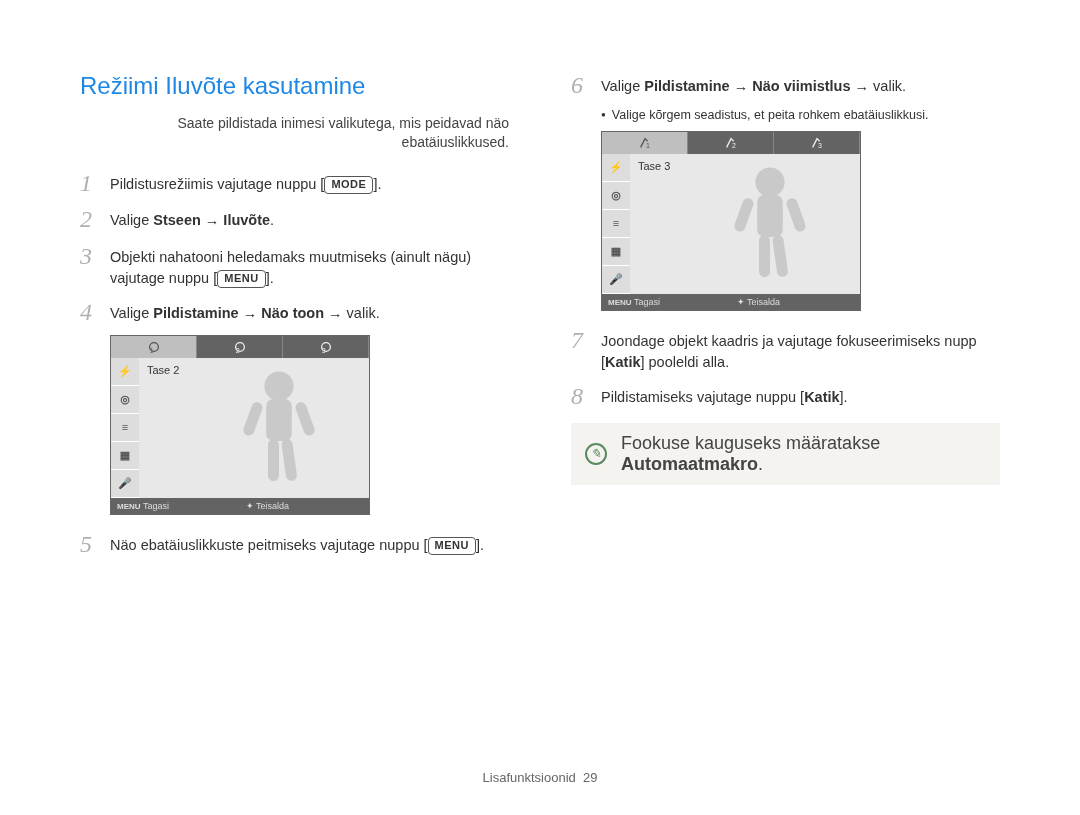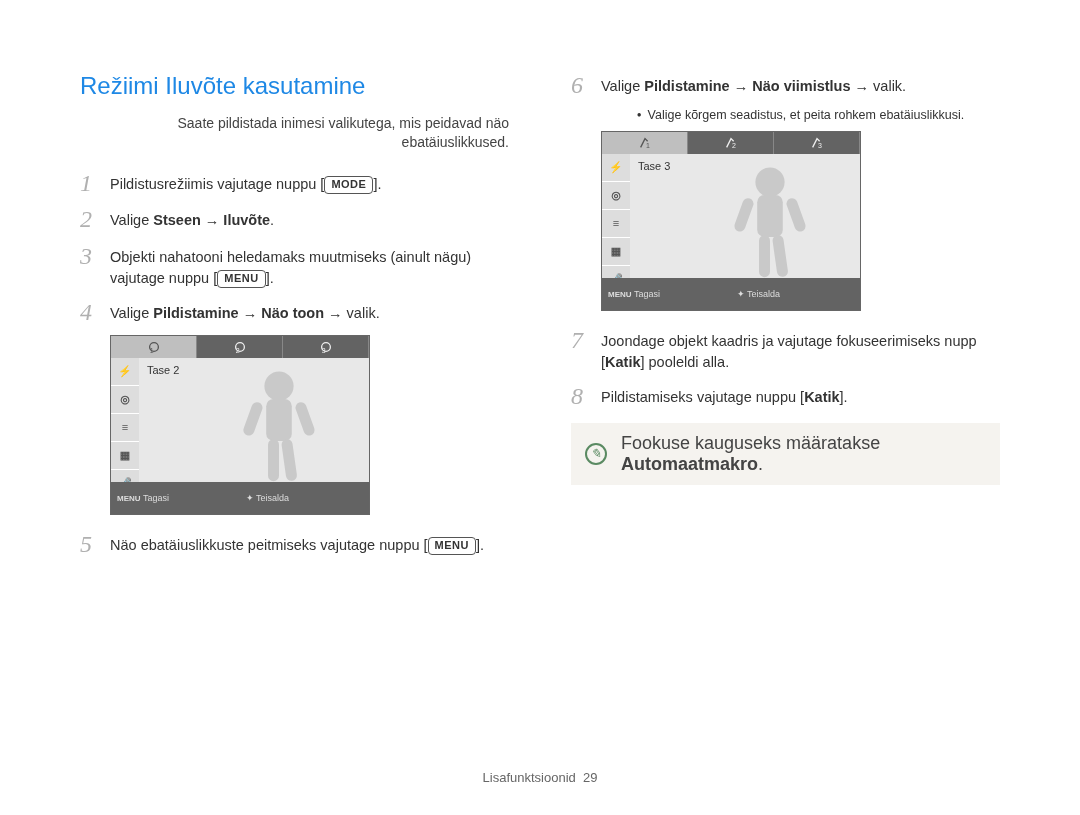--- a/index.html
+++ b/index.html
@@ -70,21 +70,20 @@
     font-size: 11px;
     font-weight: bold;
     vertical-align: 1px;
     letter-spacing: 0.5px;
   }
   .bullet {
     font-size: 12.5px;
     color: #333;
     margin: 2px 0 8px 30px;
     display: flex;
-    justify-content: center;
   }
   .bullet::before {
     content: "●";
     font-size: 8px;
     margin-right: 6px;
     line-height: 1.8;
   }
   .screenshot {
     width: 260px;
     height: 180px;
@@ -128,21 +127,21 @@
   }
   .figure {
     position:absolute;
     right:30px; top:30px; bottom:20px;
     width:120px;
   }
   .figure svg { width:100%; height:100%; }
   .bottom-bar {
     position:absolute;
     left:0; right:0; bottom:0;
-    height:32px;
+    height:16px;
     background:#636363;
     display:flex;
     color:#ddd;
     font-size:9px;
     align-items:center;
   }
   .bottom-bar .bb-left { flex:1; padding-left:6px; }
   .bottom-bar .bb-right { flex:1; padding-left:6px; }
   .note-box {
     display:flex;

